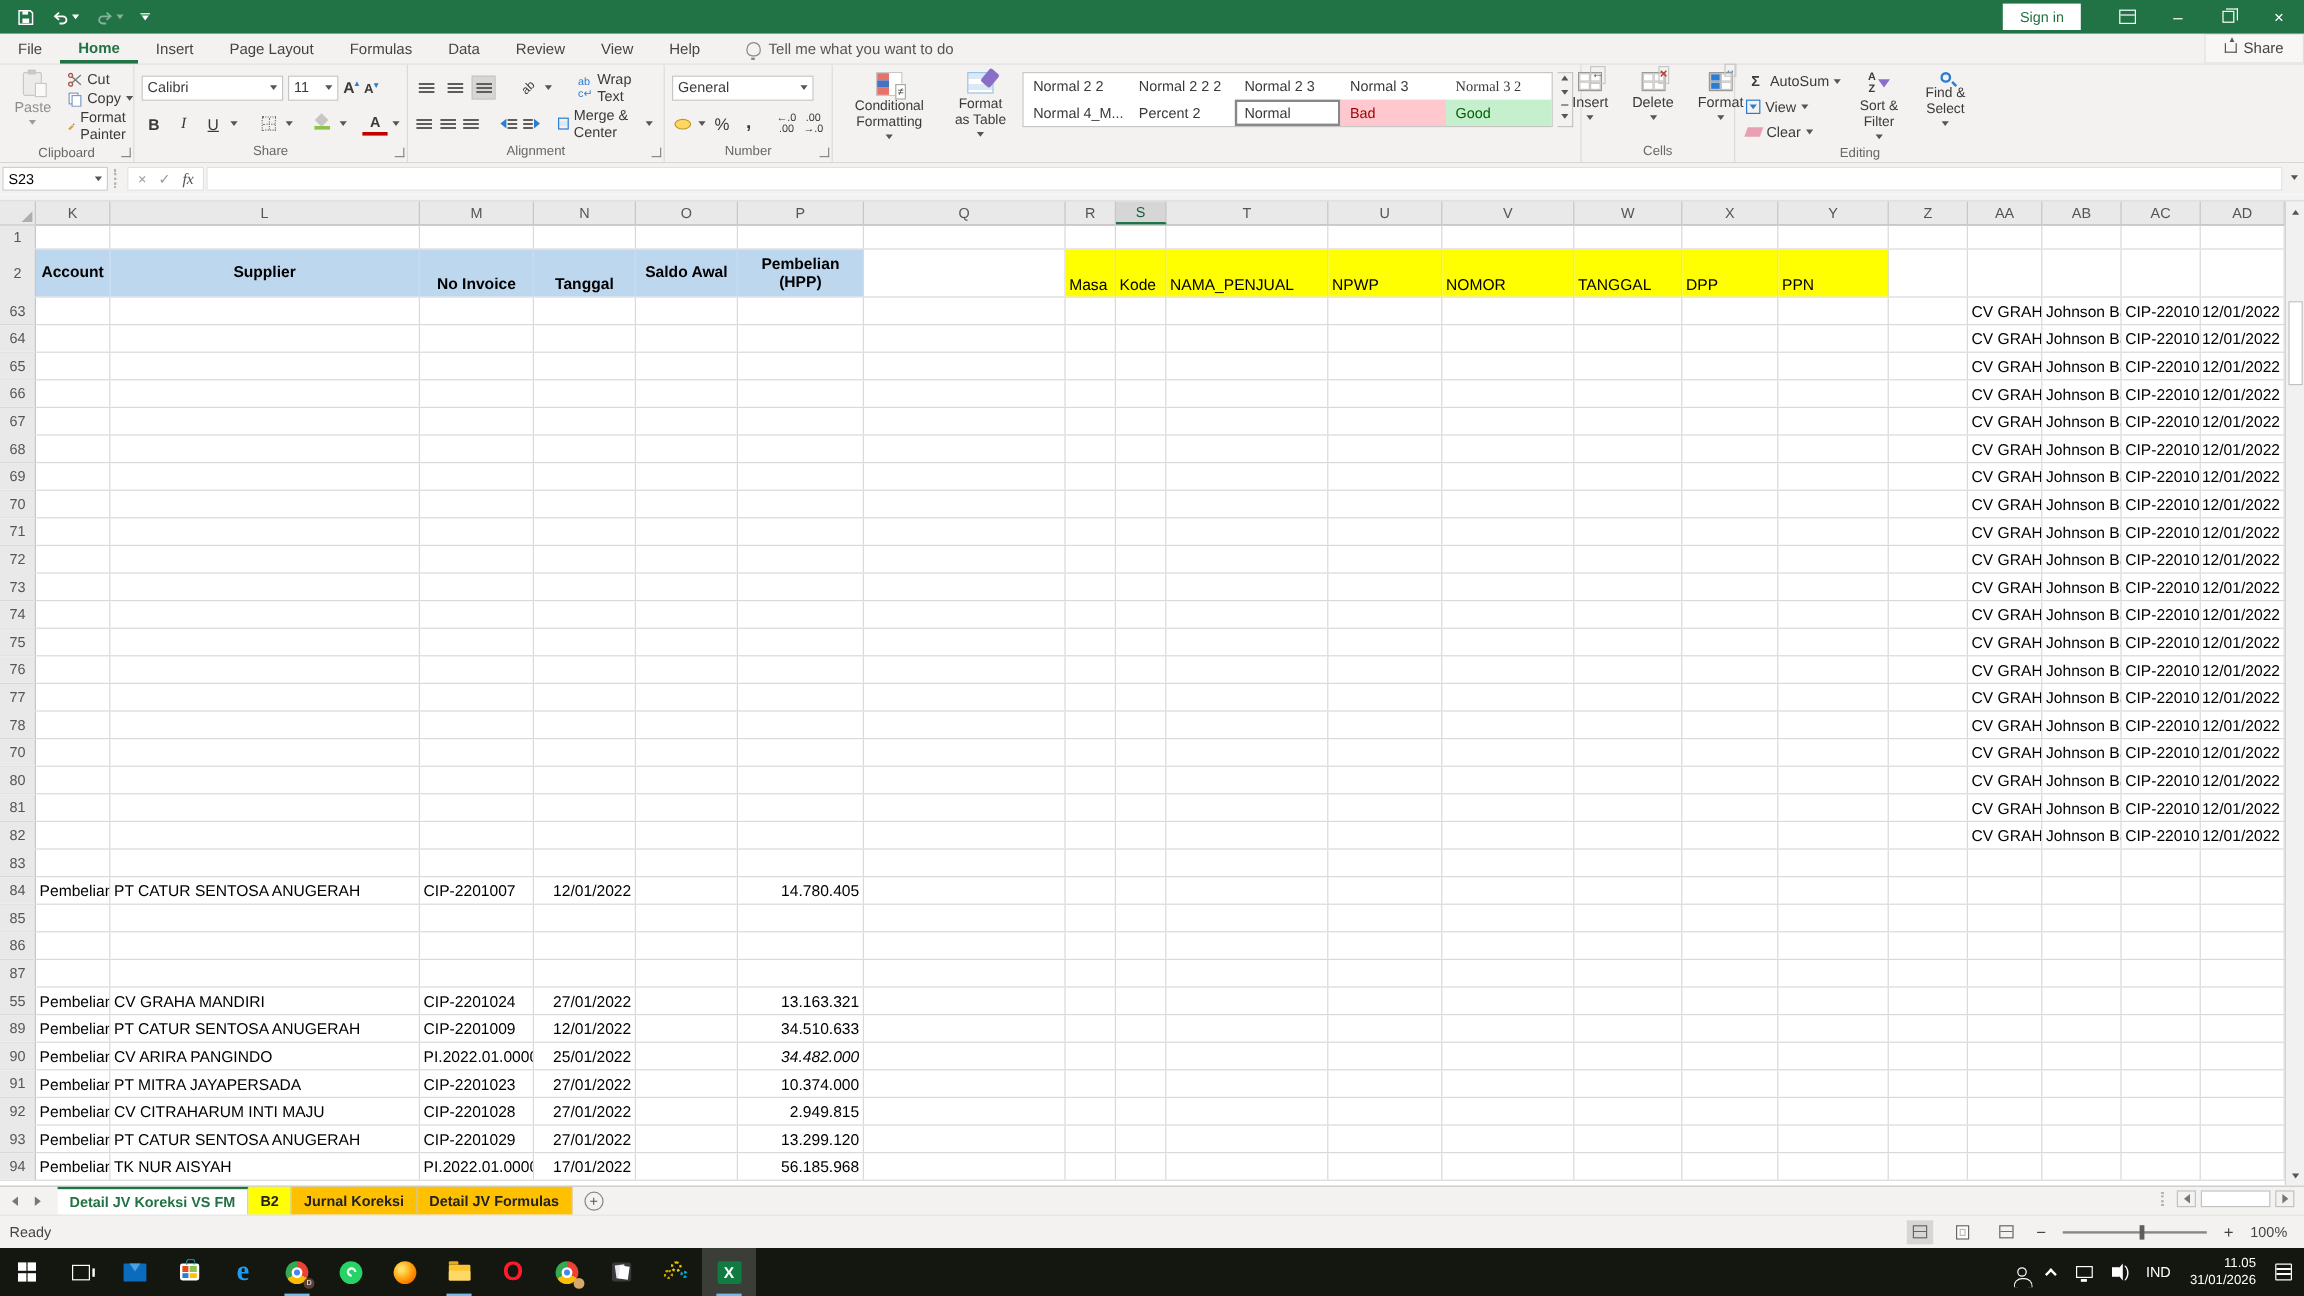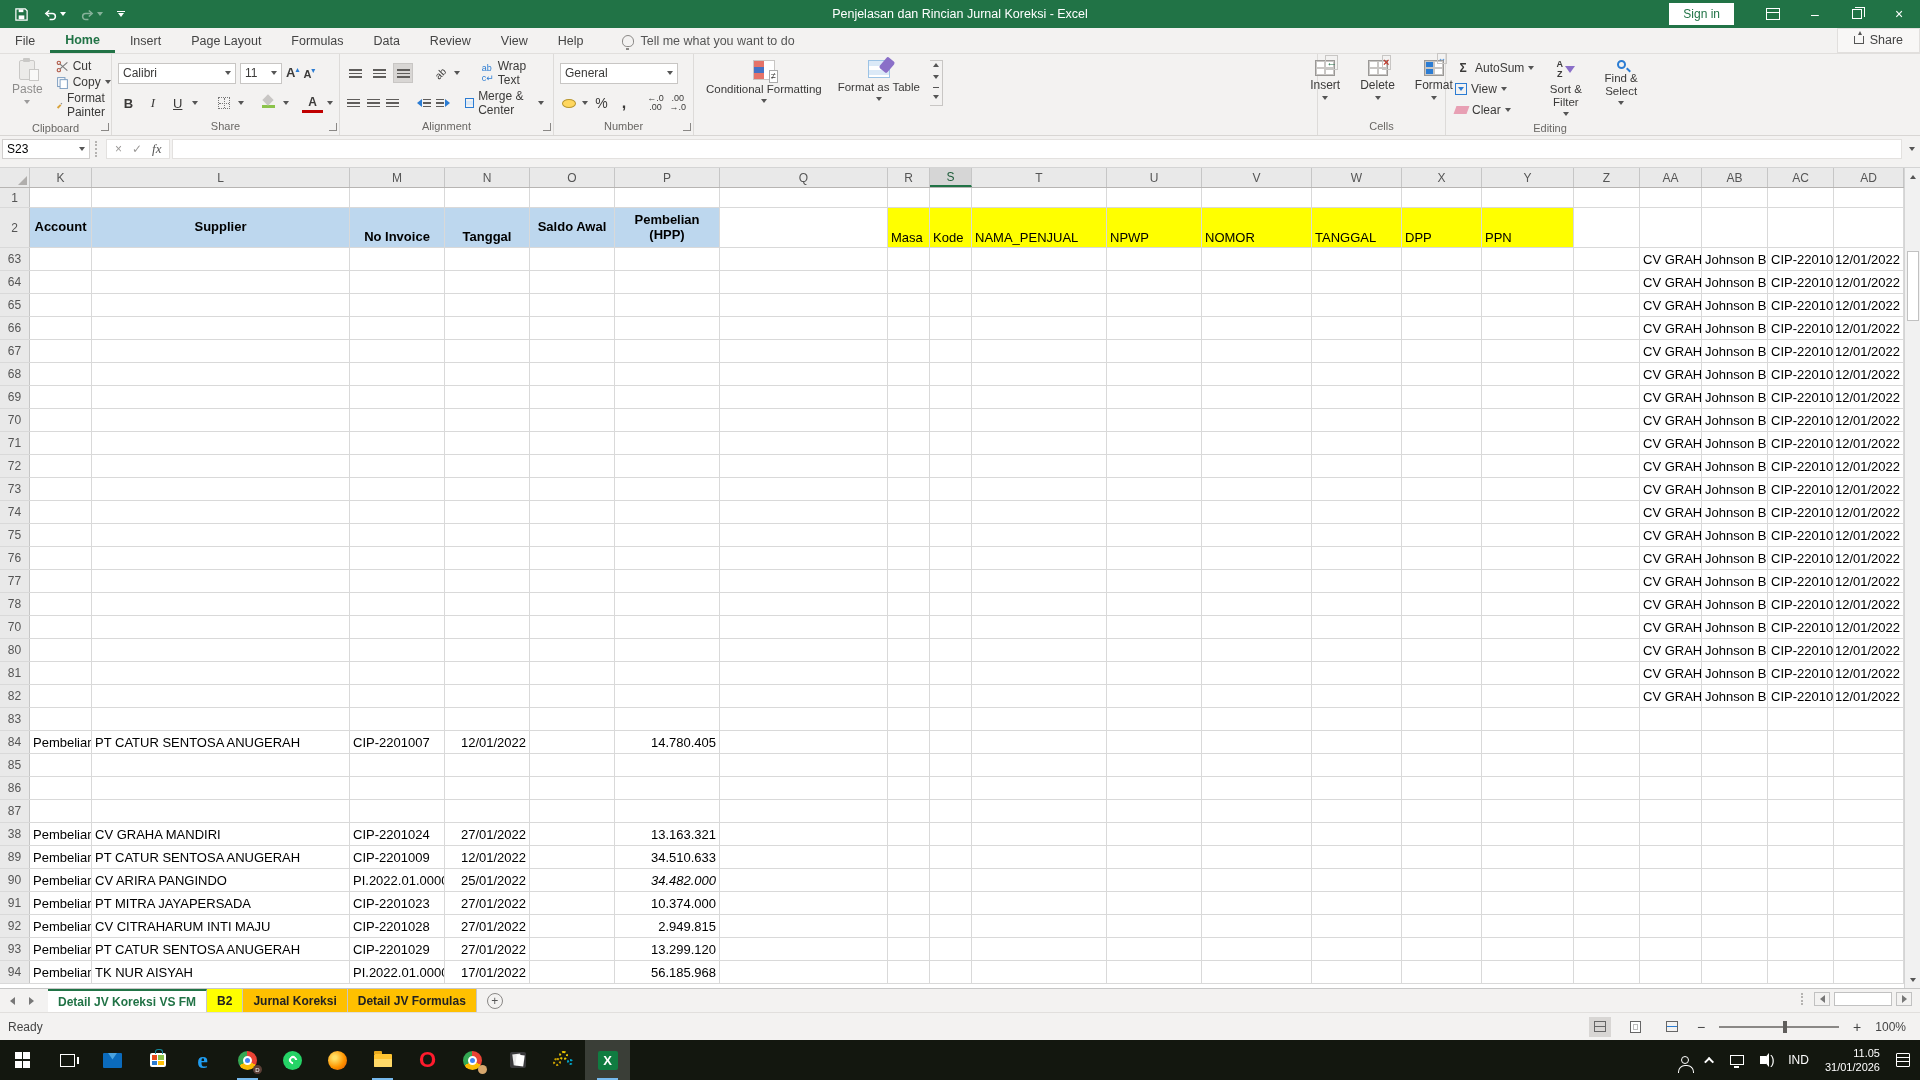--- a/index.html
+++ b/index.html
@@ -201,21 +201,20 @@
           <path d="M12 7H6a3.2 3.2 0 0 0 0 6.4h3" fill="none" stroke="#fff" stroke-width="1.6"></path>
           <path d="M9.4 3.8 13 7l-3.6 3.2" fill="none" stroke="#fff" stroke-width="1.6"></path>
         </svg>
       <i class="tri white"></i>
     </span>
     <span class="qbtn" style="flex-direction:column;gap:1px;">
       <span style="width:8px;border-top:1px solid #fff"></span>
       <i class="tri white"></i>
     </span>
   </div>
-  <div class="title-center">Penjelasan dan Rincian Jurnal Koreksi  -  Excel</div>
   <div class="tb-right">
     <span class="signin">Sign in</span>
     <span class="winbtn">
         <span class="ribbondisp"></span>
       </span>
     <span class="winbtn">–</span>
     <span class="winbtn">
         <span class="restore"></span>
       </span>
     <span class="winbtn">×</span>
@@ -414,20 +413,32 @@
             <i class="neq">≠</i>
           </span>
         <span>Conditional Formatting</span>
           <i class="tri"></i>
       </div>
       <div class="bigbtn twoline">
         <span class="fat-ic"></span>
         <span>Format as Table</span>
           <i class="tri"></i>
       </div>
+      <div class="gallery">
+          <div class="style-item">Normal 2 2</div>
+          <div class="style-item">Normal 2 2 2</div>
+          <div class="style-item">Normal 2 3</div>
+          <div class="style-item">Normal 3</div>
+          <div class="style-item" style="font-family: &quot;Liberation Serif&quot;, serif;">Normal 3 2</div>
+          <div class="style-item">Normal 4_M...</div>
+          <div class="style-item">Percent 2</div>
+          <div class="style-item sel">Normal</div>
+          <div class="style-item" style="background: rgb(255, 199, 206); color: rgb(156, 0, 6);">Bad</div>
+          <div class="style-item" style="background: rgb(198, 239, 206); color: rgb(0, 97, 0);">Good</div>
+        </div>
       <div class="galscroll">
         <i class="tri up"></i>
         <i class="tri"></i>
         <span style="border-top:1px solid #555;padding-top:1px"><i class="tri"></i></span>
       </div>
     </div>
   </div>
 
   <div class="rgroup" style="width:128px">
     <div class="gbody" style="justify-content:center;gap:8px">
@@ -1163,21 +1174,21 @@
         <div class="cell" style="width: 90px;"></div>
         <div class="cell" style="width: 80px;"></div>
         <div class="cell" style="width: 92px;"></div>
         <div class="cell" style="width: 66px;"></div>
         <div class="cell" style="width: 62px;"></div>
         <div class="cell" style="width: 66px;"></div>
         <div class="cell" style="width: 66px;"></div>
         <div class="cell" style="width: 70px;"></div>
       </div>
       <div class="grid-row" style="height: 23px;">
-        <div class="rowhdr">38</div>
+        <div class="rowhdr">55</div>
         <div class="cell" style="width: 62px;">Pembelian</div>
         <div class="cell" style="width: 258px;">CV GRAHA MANDIRI</div>
         <div class="cell" style="width: 95px;">CIP-2201024</div>
         <div class="cell ar" style="width: 85px;">27/01/2022</div>
         <div class="cell" style="width: 85px;"></div>
         <div class="cell ar" style="width: 105px;">13.163.321</div>
         <div class="cell" style="width: 168px;"></div>
         <div class="cell" style="width: 42px;"></div>
         <div class="cell" style="width: 42px;"></div>
         <div class="cell" style="width: 135px;"></div>

